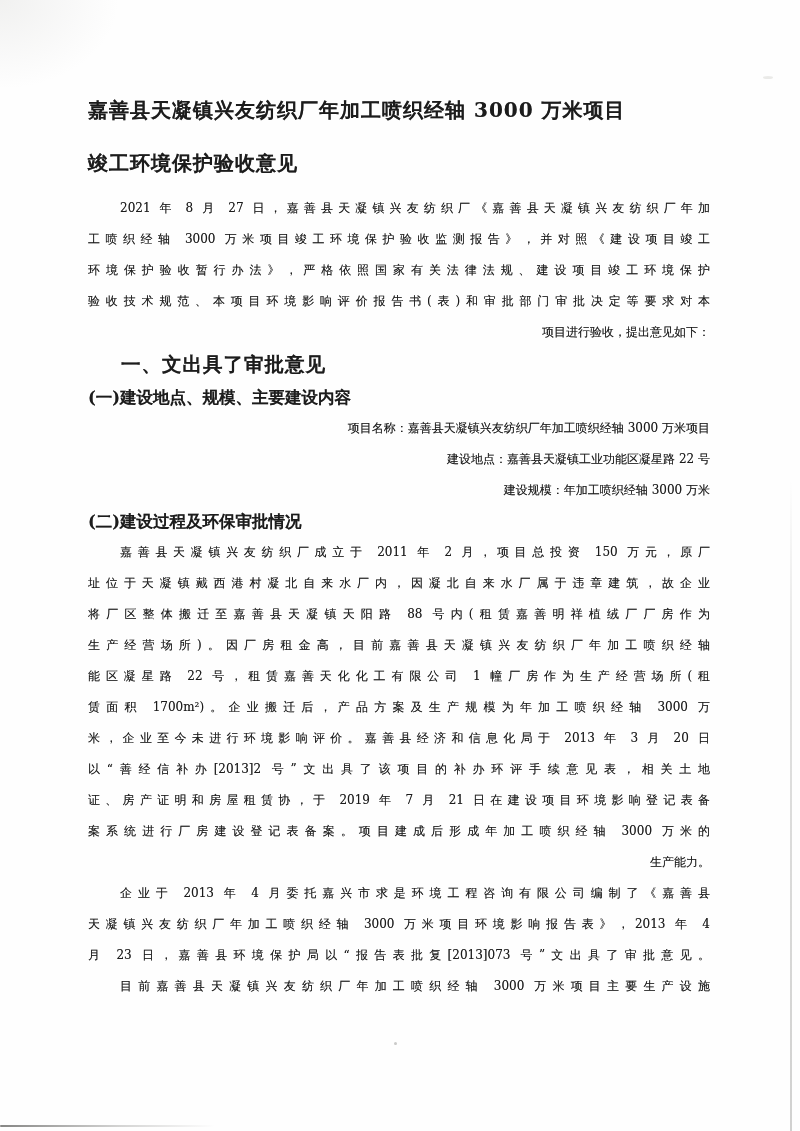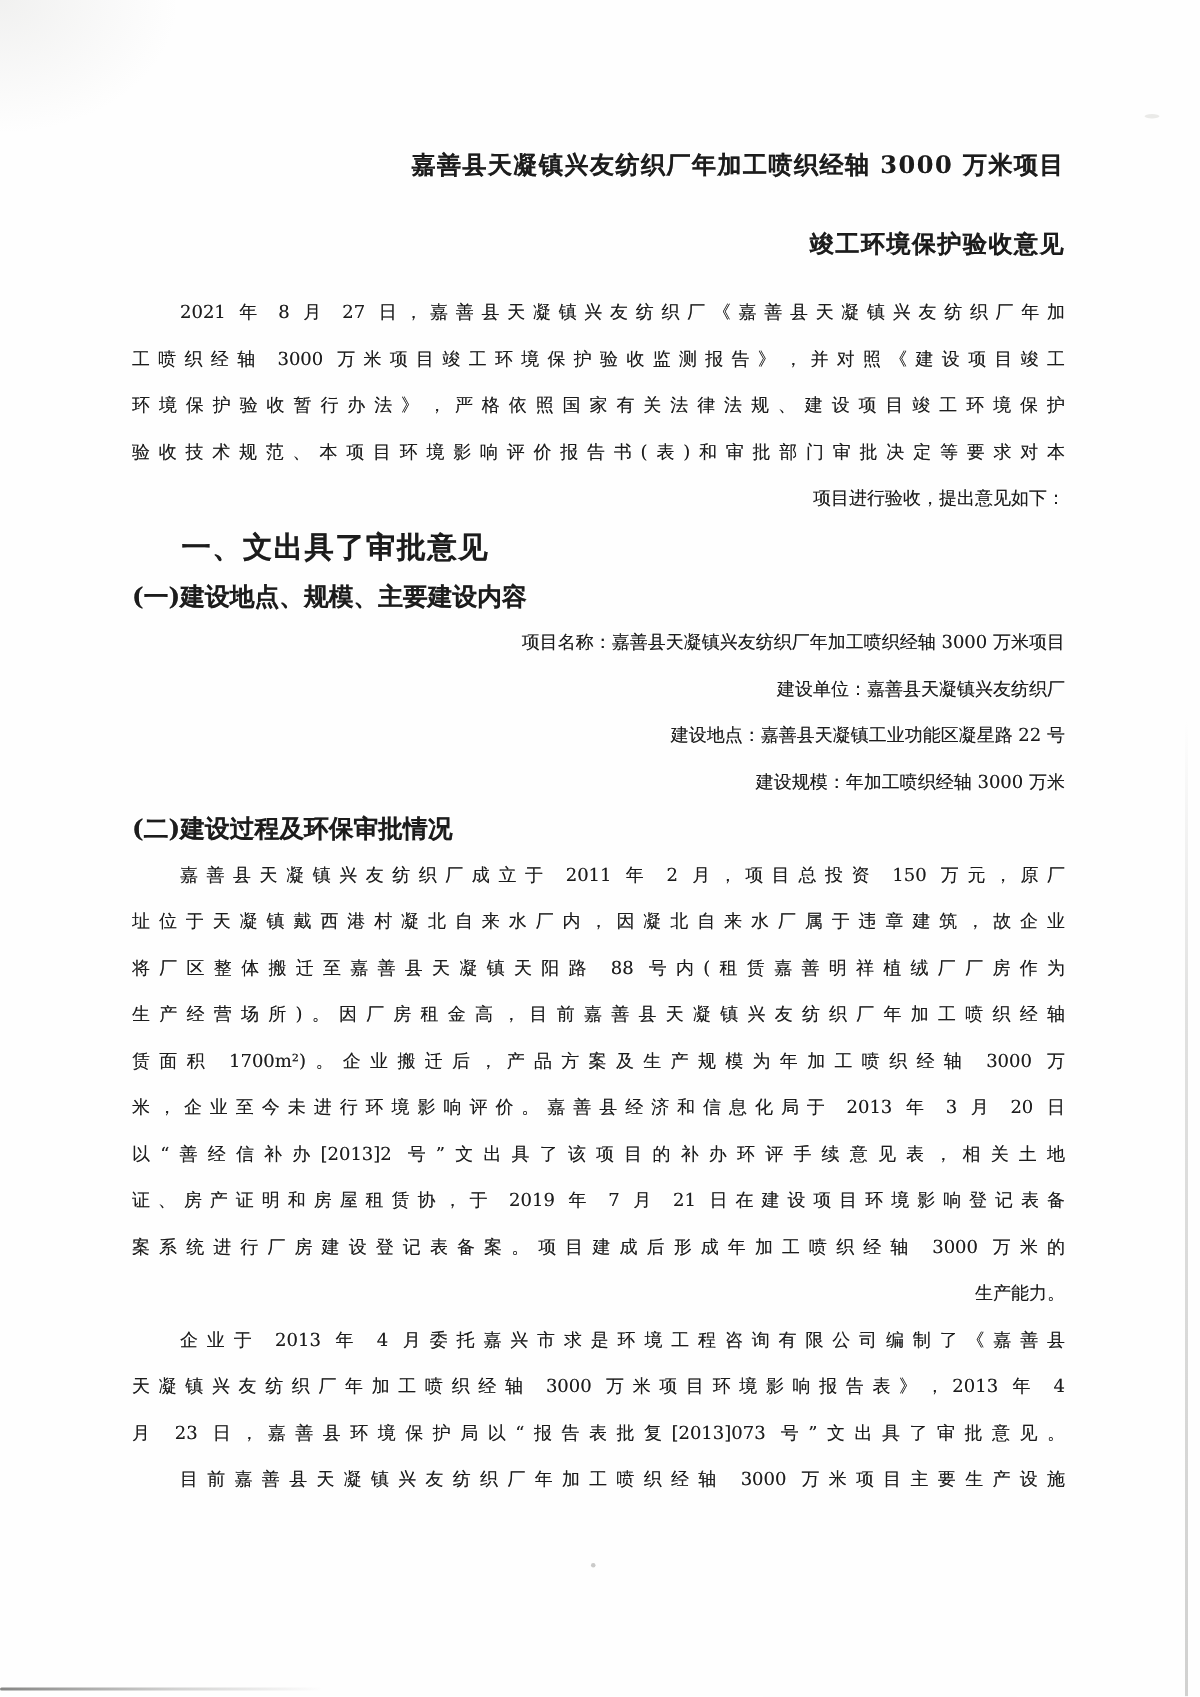--- a/index.html
+++ b/index.html
@@ -24,23 +24,23 @@
     content:"";
     position:absolute;left:0;top:0;width:120px;height:90px;
     background:radial-gradient(ellipse at 0% 0%, rgba(180,180,176,0.18), rgba(255,255,255,0) 70%);
     pointer-events:none;
   }
   .content{
     position:absolute;
     left:88px;top:96px;width:622px;
   }
   .doc-title{
-    text-align:right;
+    text-align:left;
     font-weight:bold;
-    font-size:16px;
+    font-size:20px;
     line-height:28px;
     letter-spacing:1px;
     text-shadow:0 0 .4px rgba(20,20,20,.55);
   }
   .doc-title.second{margin-top:25px;}
   .body-lines{margin-top:16px;}
   .line{
     font-size:12px;
     line-height:31px;
     height:31px;
@@ -97,28 +97,28 @@
 
     <div class="body-lines">
         <div class="line first">2021 年 8 月 27 日，嘉善县天凝镇兴友纺织厂《嘉善县天凝镇兴友纺织厂年加</div>
         <div class="line fill">工喷织经轴 3000 万米项目竣工环境保护验收监测报告》，并对照《建设项目竣工</div>
         <div class="line fill">环境保护验收暂行办法》，严格依照国家有关法律法规、建设项目竣工环境保护</div>
         <div class="line fill">验收技术规范、本项目环境影响评价报告书(表)和审批部门审批决定等要求对本</div>
         <div class="line last">项目进行验收，提出意见如下：</div>
         <div class="line h1">一、文出具了审批意见</div>
         <div class="line h2">(一)建设地点、规模、主要建设内容</div>
         <div class="line plain">项目名称：嘉善县天凝镇兴友纺织厂年加工喷织经轴 3000 万米项目</div>
-        <div class="line plain">建设单位：嘉善县天凝镇兴友纺织厂</div>
         <div class="line plain">建设地点：嘉善县天凝镇工业功能区凝星路 22 号</div>
         <div class="line plain">建设规模：年加工喷织经轴 3000 万米</div>
         <div class="line h2">(二)建设过程及环保审批情况</div>
         <div class="line first">嘉善县天凝镇兴友纺织厂成立于 2011 年 2 月，项目总投资 150 万元，原厂</div>
         <div class="line fill">址位于天凝镇戴西港村凝北自来水厂内，因凝北自来水厂属于违章建筑，故企业</div>
         <div class="line fill">将厂区整体搬迁至嘉善县天凝镇天阳路 88 号内(租赁嘉善明祥植绒厂厂房作为</div>
         <div class="line fill">生产经营场所)。因厂房租金高，目前嘉善县天凝镇兴友纺织厂年加工喷织经轴</div>
+        <div class="line fill">能区凝星路 22 号，租赁嘉善天化化工有限公司 1 幢厂房作为生产经营场所(租</div>
         <div class="line fill">赁面积 1700m²)。企业搬迁后，产品方案及生产规模为年加工喷织经轴 3000 万</div>
         <div class="line fill">米，企业至今未进行环境影响评价。嘉善县经济和信息化局于 2013 年 3 月 20 日</div>
         <div class="line fill">以“善经信补办[2013]2 号”文出具了该项目的补办环评手续意见表，相关土地</div>
         <div class="line fill">证、房产证明和房屋租赁协，于 2019 年 7 月 21 日在建设项目环境影响登记表备</div>
         <div class="line fill">案系统进行厂房建设登记表备案。项目建成后形成年加工喷织经轴 3000 万米的</div>
         <div class="line last">生产能力。</div>
         <div class="line first">企业于 2013 年 4 月委托嘉兴市求是环境工程咨询有限公司编制了《嘉善县</div>
         <div class="line fill">天凝镇兴友纺织厂年加工喷织经轴 3000 万米项目环境影响报告表》，2013 年 4</div>
         <div class="line fill">月 23 日，嘉善县环境保护局以“报告表批复[2013]073 号”文出具了审批意见。</div>
         <div class="line first">目前嘉善县天凝镇兴友纺织厂年加工喷织经轴 3000 万米项目主要生产设施</div>

